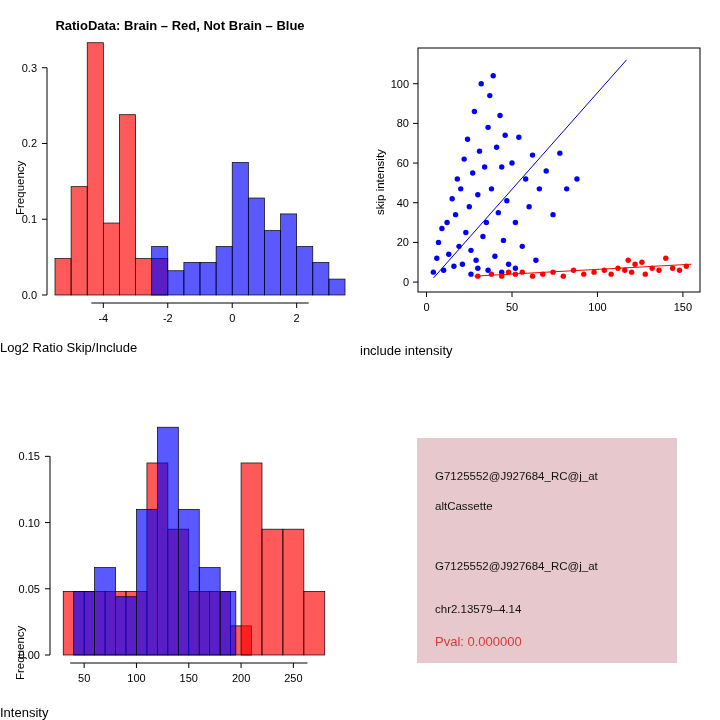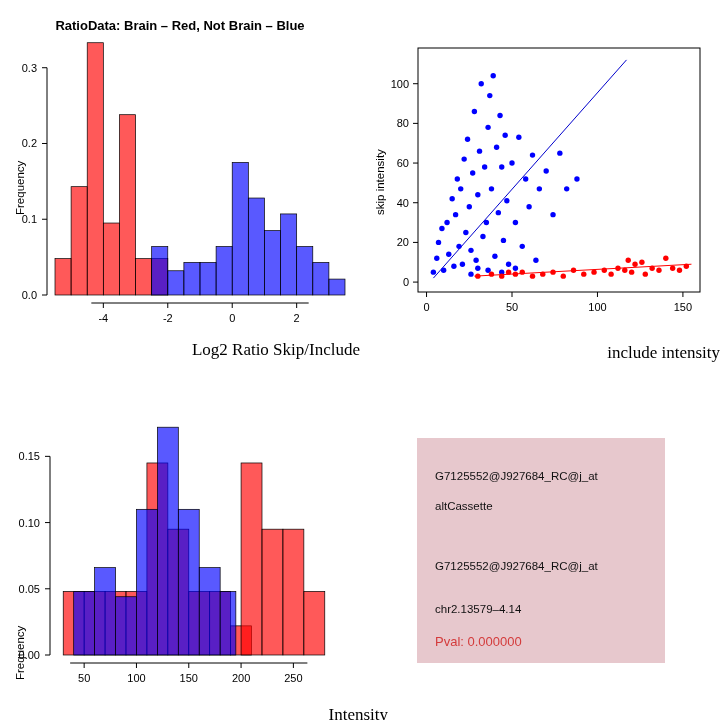--- a/index.html
+++ b/index.html
@@ -1,20 +1,20 @@
 <!DOCTYPE html>
 <html><head>
 <meta charset="utf-8">
 <style>
   html,body{margin:0;padding:0;}
   body{width:720px;height:720px;background:#ffffff;font-family:"Liberation Sans",sans-serif;color:#000;}
   #root{position:relative;width:720px;height:720px;}
   .panel{position:absolute;}
   .ttl{font-weight:bold;font-size:13px;text-align:center;}
-  .axlab{font-size:17px;text-align:right;font-family:Liberation Serif, serif;}
+  .axlab{font-size:13px;text-align:left;}
   .ylab{font-size:11.5px;transform:rotate(-90deg);transform-origin:left top;white-space:nowrap;}
   svg{display:block;}
   text{font-family:"Liberation Sans",sans-serif;}
   .infobox{background:#e7c8cd;}
   .infoline{font-size:11.5px;color:#111;}
   .pval{font-size:13px;color:#d43b3b;}
 </style>
 </head>
 <body>
 
@@ -189,21 +189,21 @@
         <text x="49" y="127.3821138211382" font-size="11" text-anchor="end" fill="#000">80</text>
         <line x1="58" y1="83.70731707317074" x2="53" y2="83.70731707317074" stroke="#000"></line>
         <text x="49" y="87.70731707317074" font-size="11" text-anchor="end" fill="#000">100</text>
       </svg>
   </div>
 
   <div class="panel" style="left:0;top:360px;width:360px;height:360px;">
     <div style="position:absolute;left:14px;top:320px;height:0;">
       <div class="ylab">Frequency</div>
     </div>
-    <div class="axlab" style="position:absolute;left:0;top:345px;width:360px;padding-left:28px;">Intensity</div>
+    <div class="axlab" style="position:absolute;left:0;top:345px;width:360px;">Intensity</div>
     <svg id="svg-hist-gene" width="360" height="360" style="position:absolute;left:0;top:0;">
         <rect x="63.23076923076923" y="231.43243243243242" width="20.923076923076927" height="63.56756756756758" fill="#ff0000" stroke="#000" stroke-width="0.7" fill-opacity="0.65"></rect>
         <rect x="84.15384615384616" y="231.43243243243242" width="20.923076923076906" height="63.56756756756758" fill="#ff0000" stroke="#000" stroke-width="0.7" fill-opacity="0.65"></rect>
         <rect x="105.07692307692307" y="231.43243243243242" width="20.923076923076934" height="63.56756756756758" fill="#ff0000" stroke="#000" stroke-width="0.7" fill-opacity="0.65"></rect>
         <rect x="126" y="231.43243243243242" width="20.923076923076906" height="63.56756756756758" fill="#ff0000" stroke="#000" stroke-width="0.7" fill-opacity="0.65"></rect>
         <rect x="146.9230769230769" y="102.97297297297297" width="20.923076923076962" height="192.02702702702703" fill="#ff0000" stroke="#000" stroke-width="0.7" fill-opacity="0.65"></rect>
         <rect x="167.84615384615387" y="169.1891891891892" width="20.923076923076906" height="125.8108108108108" fill="#ff0000" stroke="#000" stroke-width="0.7" fill-opacity="0.65"></rect>
         <rect x="188.76923076923077" y="231.43243243243242" width="20.923076923076934" height="63.56756756756758" fill="#ff0000" stroke="#000" stroke-width="0.7" fill-opacity="0.65"></rect>
         <rect x="209.6923076923077" y="231.43243243243242" width="20.923076923076906" height="63.56756756756758" fill="#ff0000" stroke="#000" stroke-width="0.7" fill-opacity="0.65"></rect>
         <rect x="230.6153846153846" y="265.86486486486484" width="20.923076923076934" height="29.135135135135158" fill="#ff0000" stroke="#000" stroke-width="0.7" fill-opacity="0.65"></rect>
@@ -235,21 +235,21 @@
         <text x="136.46153846153845" y="322" font-size="11" text-anchor="middle" fill="#000">100</text>
         <line x1="188.76923076923077" y1="303" x2="188.76923076923077" y2="308" stroke="#000"></line>
         <text x="188.76923076923077" y="322" font-size="11" text-anchor="middle" fill="#000">150</text>
         <line x1="241.0769230769231" y1="303" x2="241.0769230769231" y2="308" stroke="#000"></line>
         <text x="241.0769230769231" y="322" font-size="11" text-anchor="middle" fill="#000">200</text>
         <line x1="293.38461538461536" y1="303" x2="293.38461538461536" y2="308" stroke="#000"></line>
         <text x="293.38461538461536" y="322" font-size="11" text-anchor="middle" fill="#000">250</text>
       </svg>
   </div>
 
-  <div class="panel infobox" style="left:417px;top:438px;width:248px;height:225px;">
+  <div class="panel infobox" style="left:417px;top:438px;width:248px;height:225px;padding-left:12px;">
     <div class="infoline" style="position:absolute;left:18px;top:32px;">G7125552@J927684_RC@j_at</div>
     <div class="infoline" style="position:absolute;left:18px;top:62px;">altCassette</div>
     <div class="infoline" style="position:absolute;left:18px;top:122px;">G7125552@J927684_RC@j_at</div>
     <div class="infoline" style="position:absolute;left:18px;top:165px;">chr2.13579–4.14</div>
     <div class="pval" style="position:absolute;left:18px;top:196px;">Pval: 0.000000</div>
   </div>
 
 </div>
 
 </body></html>

